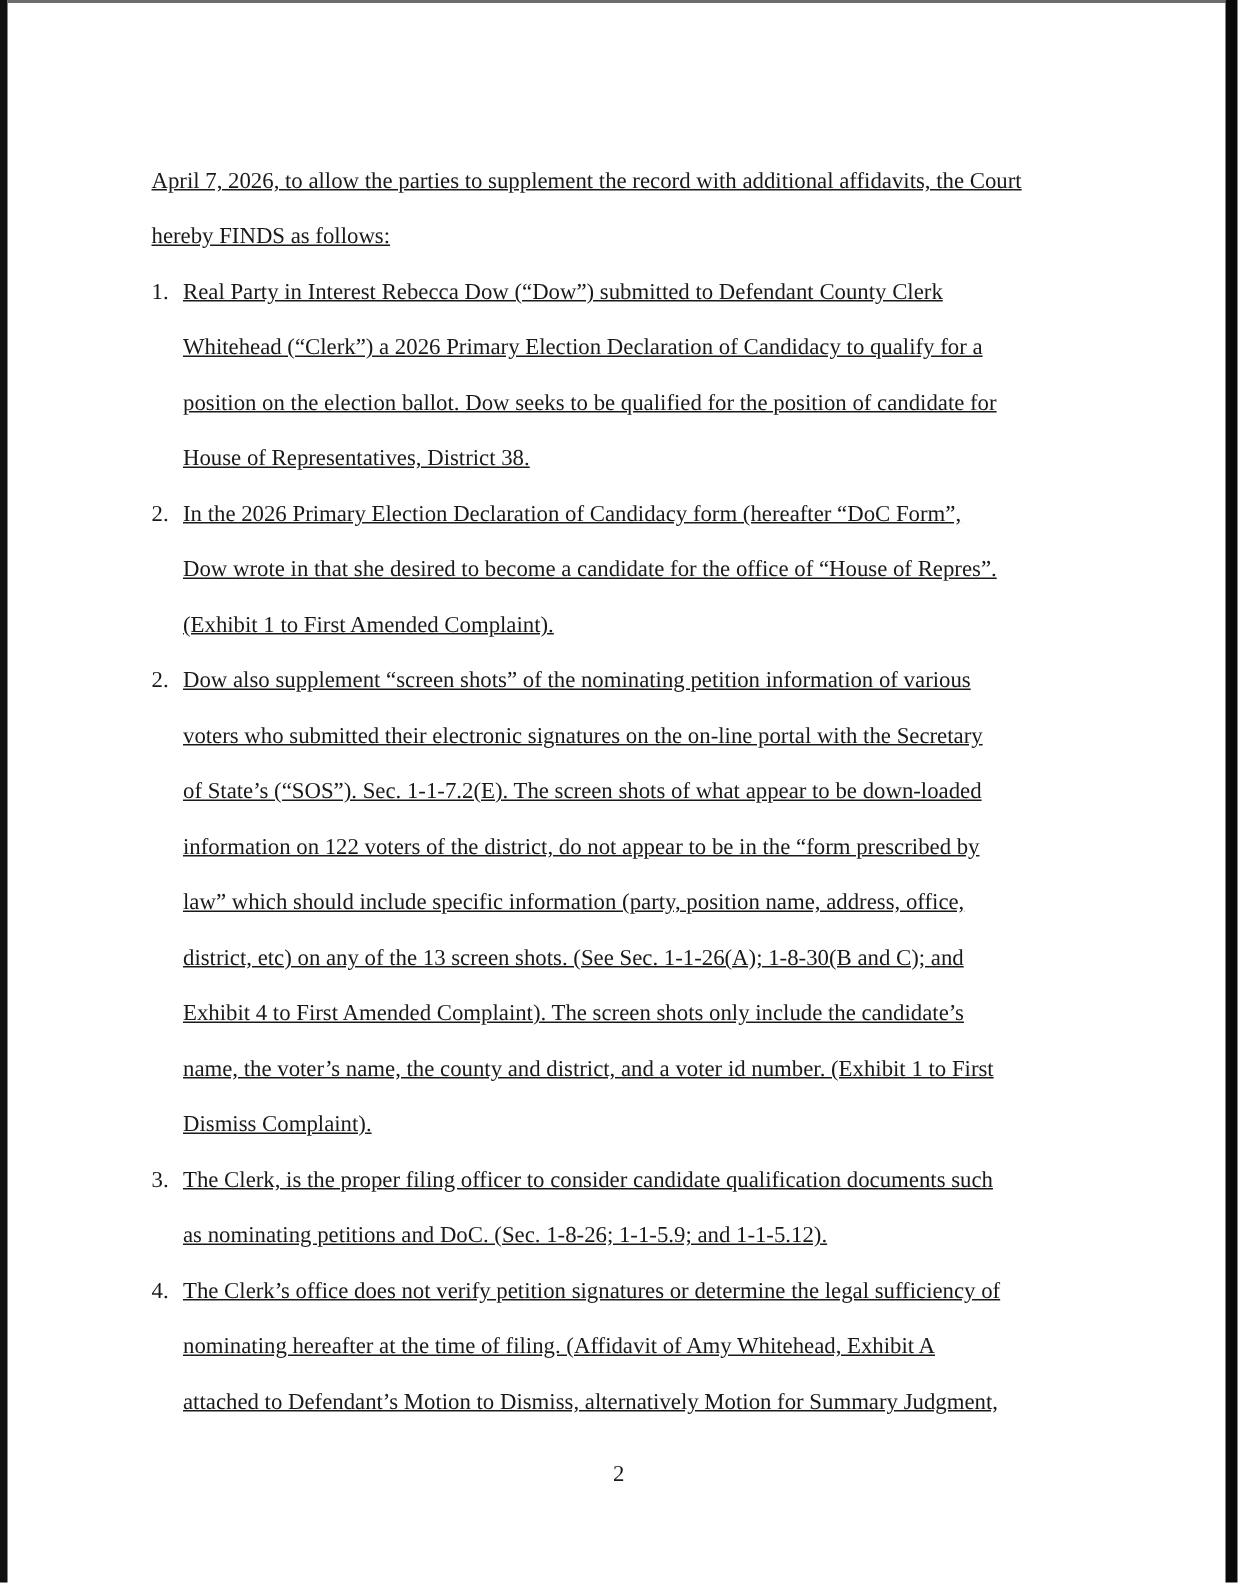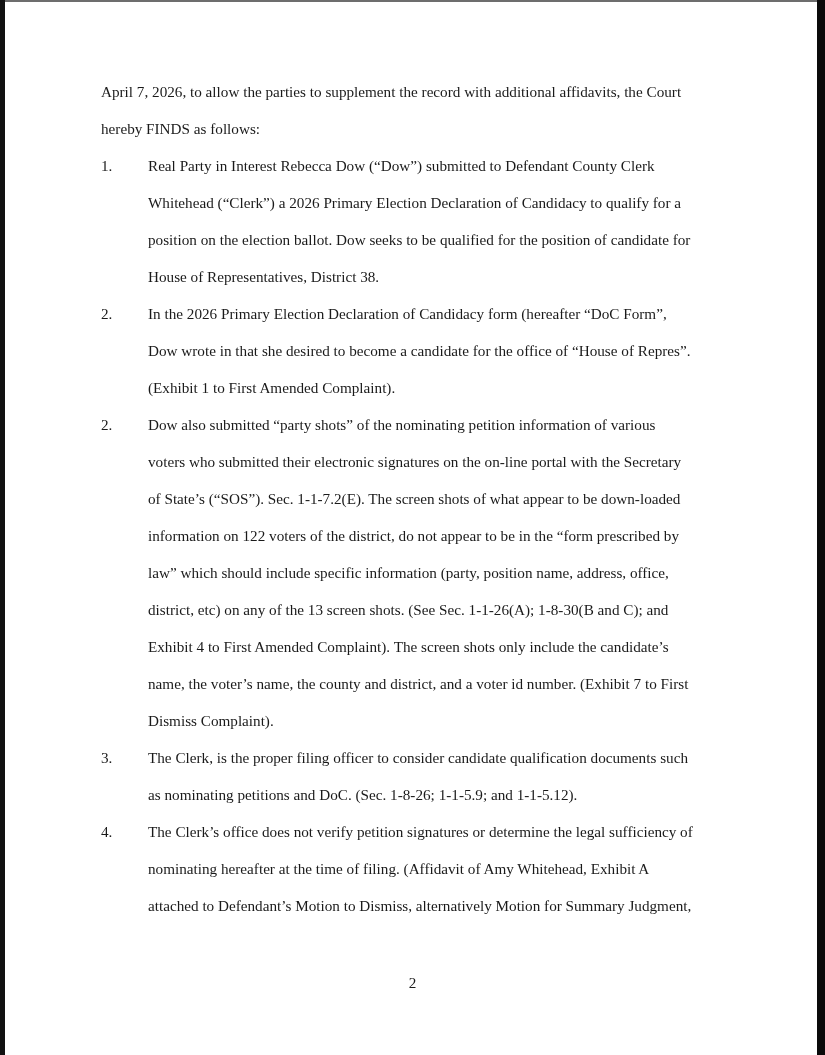--- a/index.html
+++ b/index.html
@@ -6,27 +6,27 @@
   body {
     width: 825px; height: 1055px; position: relative; overflow: hidden;
     background: #ffffff;
     font-family: "Liberation Serif", "DejaVu Serif", serif;
     color: #1a1a1a;
   }
   .edge-left { position: absolute; left: 0; top: 0; width: 5px; height: 1055px; background: #111; }
   .edge-right { position: absolute; right: 0; top: 0; width: 8px; height: 1055px; background: #0a0a0a; }
   .edge-top { position: absolute; left: 5px; right: 8px; top: 0; height: 2px; background: #6d6d6d; }
   .page {
-    position: absolute; left: 101px; top: 73px; width: 630px;
-    font-size: 15.2px; line-height: 37px;
+    position: absolute; left: 101px; top: 102px; width: 630px;
+    font-size: 15.2px; line-height: 37px; text-decoration: underline;
   }
   .line { display: block; white-space: nowrap; }
   .item { position: relative; }
   .num { position: absolute; left: 0; top: 0; }
-  .item-body { margin-left: 47px; }
+  .item-body { margin-left: 21px; }
   .page-number {
     position: absolute; left: 0; width: 825px; top: 968px;
     text-align: center; font-size: 15.2px; line-height: 30px;
   }
 </style>
 </head>
 <body>
 
 <div class="edge-left"></div>
 <div class="edge-top"></div>
@@ -53,28 +53,28 @@
     <div class="item-body">
       <span class="line">In the 2026 Primary Election Declaration of Candidacy form (hereafter “DoC Form”,</span>
       <span class="line">Dow wrote in that she desired to become a candidate for the office of “House of Repres”.</span>
       <span class="line">(Exhibit 1 to First Amended Complaint).</span>
     </div>
   </div>
 
   <div class="item">
     <span class="num">2.</span>
     <div class="item-body">
-      <span class="line">Dow also submitted “party shots” of the nominating petition information of various</span>
+      <span class="line">Dow also supplement “screen shots” of the nominating petition information of various</span>
       <span class="line">voters who submitted their electronic signatures on the on-line portal with the Secretary</span>
       <span class="line">of State’s (“SOS”).  Sec. 1-1-7.2(E).  The screen shots of what appear to be down-loaded</span>
       <span class="line">information on 122 voters of the district, do not appear to be in the “form prescribed by</span>
       <span class="line">law” which should include specific information (party, position name, address, office,</span>
       <span class="line">district, etc) on any of the 13 screen shots.  (See Sec. 1-1-26(A); 1-8-30(B and C); and</span>
       <span class="line">Exhibit 4 to First Amended Complaint).  The screen shots only include the candidate’s</span>
-      <span class="line">name, the voter’s name, the county and district, and a voter id number.  (Exhibit 7 to First</span>
+      <span class="line">name, the voter’s name, the county and district, and a voter id number.  (Exhibit 1 to First</span>
       <span class="line">Dismiss Complaint).</span>
     </div>
   </div>
 
   <div class="item">
     <span class="num">3.</span>
     <div class="item-body">
       <span class="line">The Clerk, is the proper filing officer to consider candidate qualification documents such</span>
       <span class="line">as nominating petitions and DoC.  (Sec. 1-8-26; 1-1-5.9; and 1-1-5.12).</span>
     </div>

